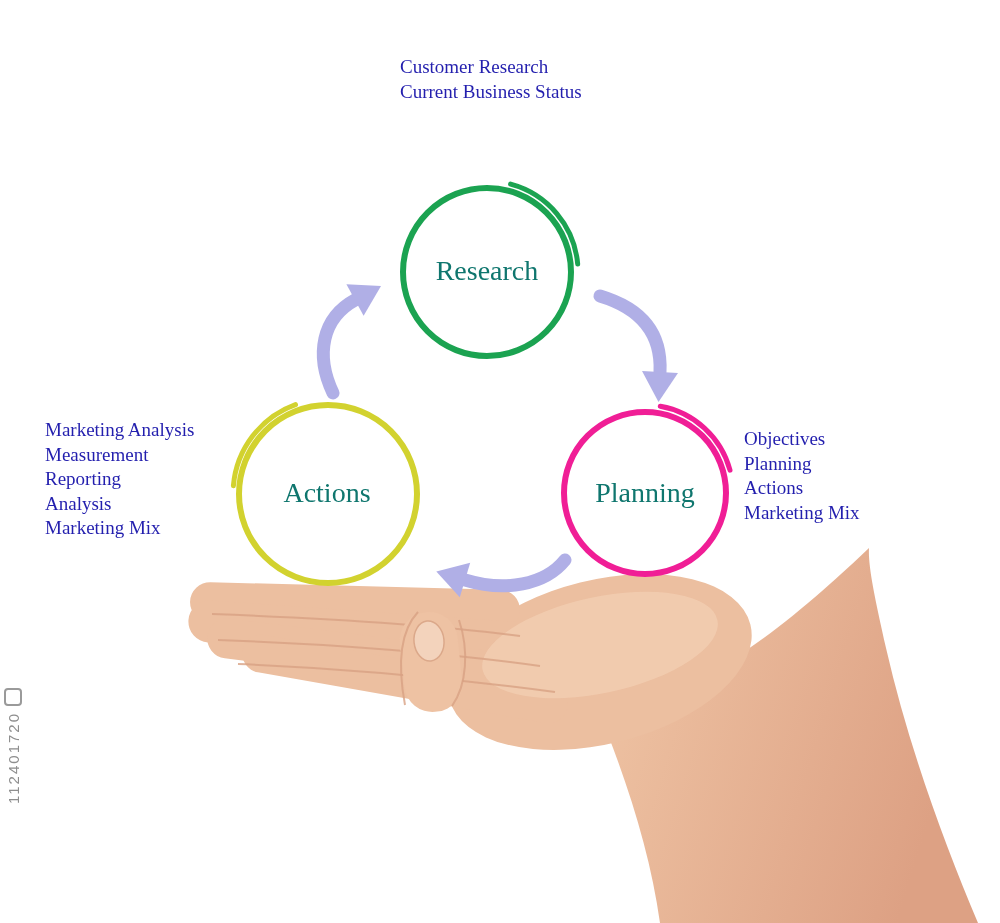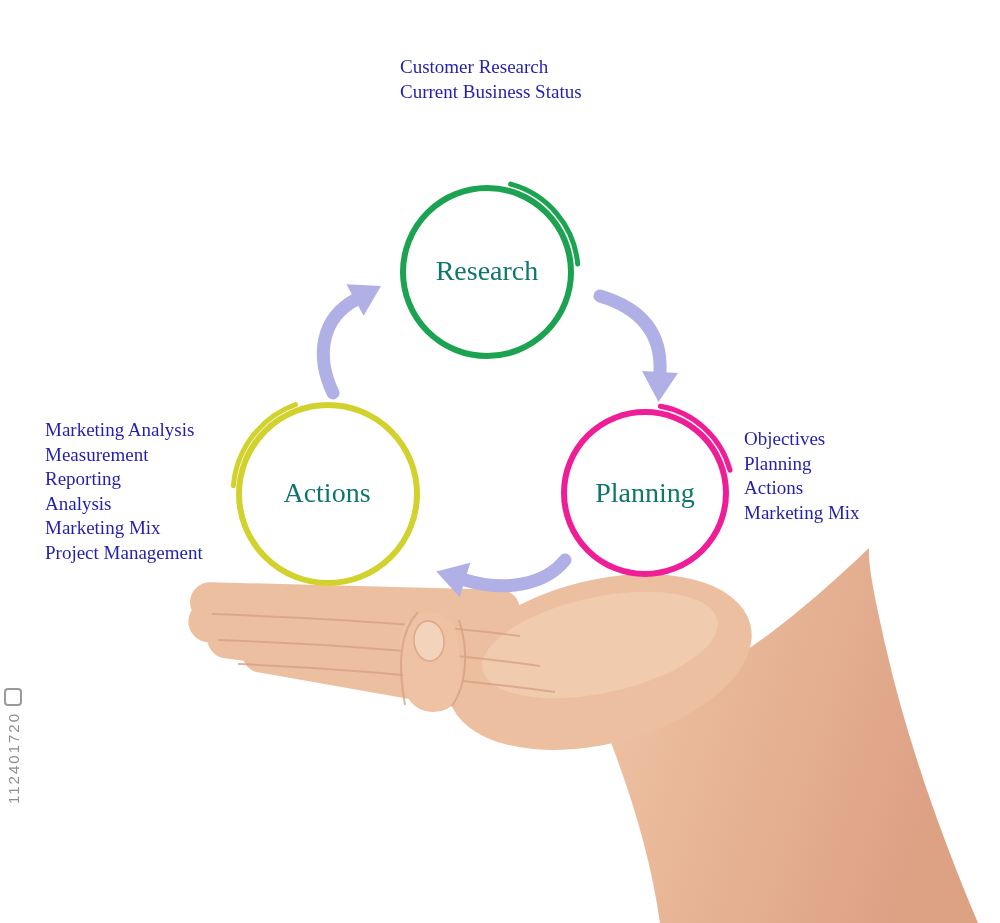--- a/index.html
+++ b/index.html
@@ -124,21 +124,20 @@
     <div>Actions</div>
     <div>Marketing Mix</div>
   </div>
 
   <div class="item-list list-left">
     <div>Marketing Analysis</div>
     <div>Measurement</div>
     <div>Reporting</div>
     <div>Analysis</div>
     <div>Marketing Mix</div>
-    <div>Project Management</div>
   </div>
 
   <div class="circle-label label-research">Research</div>
   <div class="circle-label label-planning">Planning</div>
   <div class="circle-label label-actions">Actions</div>
 
   <div class="watermark">
     <div class="wm-icon"></div>
     <div class="wm-id">112401720</div>
   </div>

